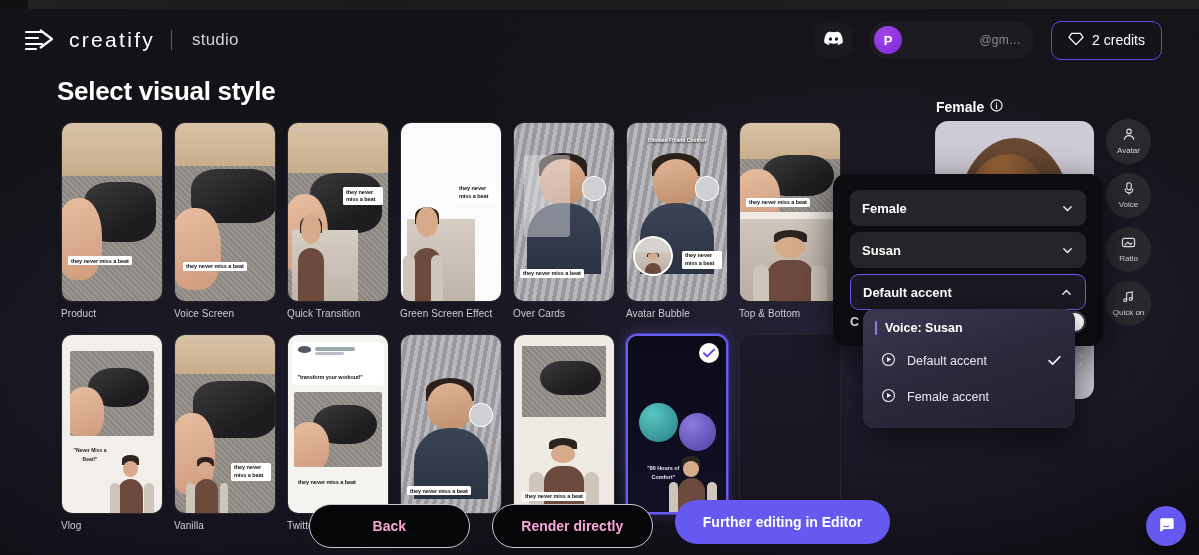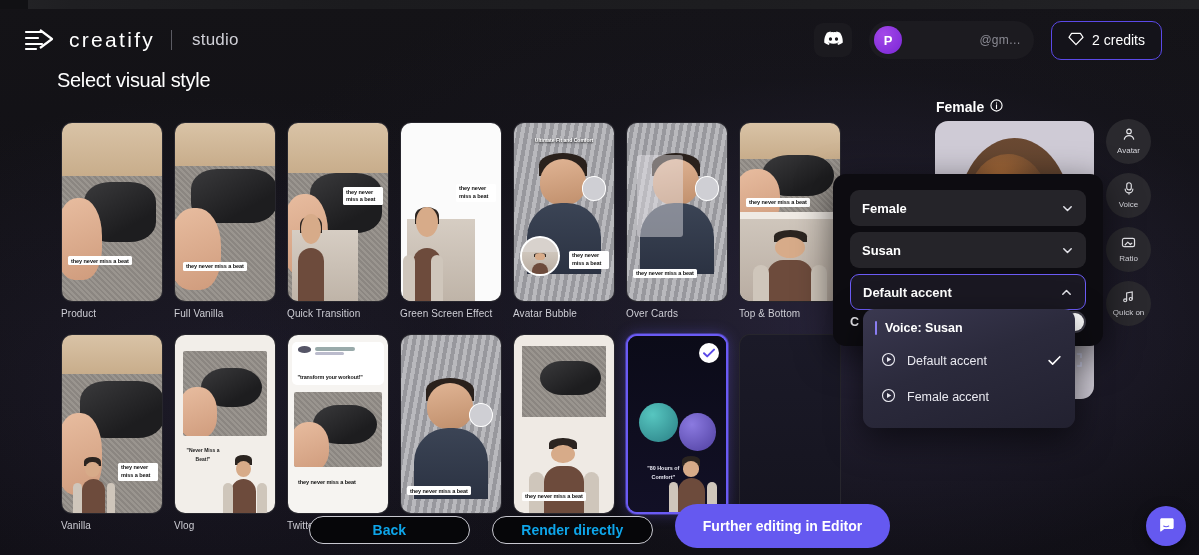--- a/index.html
+++ b/index.html
@@ -67,22 +67,22 @@
   }
   .credits-btn {
     height: 39px; border-radius: 10px; padding: 0 16px;
     border: 1px solid #5b49e8; background: #14131a;
     display: flex; align-items: center; gap: 8px;
     color: #fff; font-size: 14px; font-weight: 500;
   }
 
   
   .page-title {
-    position: absolute; left: 57px; top: 69px;
-    font-size: 20px; font-weight: 400; color: #fff; letter-spacing: -0.3px;
+    position: absolute; left: 57px; top: 76px;
+    font-size: 26px; font-weight: 700; color: #fff; letter-spacing: -0.3px;
   }
 
   
   .grid {
     position: absolute; left: 61px; top: 122px;
     display: grid;
     grid-template-columns: repeat(7, 102px);
     column-gap: 11px;
     row-gap: 15px;
   }
@@ -251,22 +251,22 @@
     padding: 0 14px 0 18px; color:#e9e9f0; font-size: 12.5px;
   }
   .pop-check { margin-left:auto; width:13px; height:13px; }
 
   
   .bottom-bar {
     position: absolute; left: 0; bottom: 7px; width: 1199px;
     display: flex; justify-content: center; align-items: center; gap: 22px;
   }
   .btn-outline {
-    height: 28px; border-radius: 23px; padding: 0 24px; min-width: 161px;
-    background: #060609; border: 1px solid #c8c8d0; color: #0ea5e9;
+    height: 44px; border-radius: 23px; padding: 0 24px; min-width: 161px;
+    background: #060609; border: 1px solid #c8c8d0; color: #f9a8d4;
     font-size: 14px; font-weight: 600;
     display: flex; align-items: center; justify-content: center; margin-top: 8px;
   }
   .btn-primary {
     height: 44px; border-radius: 23px; padding: 0 28px;
     background: #6559f0; color: #fff; font-size: 14px; font-weight: 600;
     display: flex; align-items: center; justify-content: center;
   }
 
   
@@ -343,21 +343,21 @@
     <div class="style-card">
       <div class="thumb">
         <div class="scene">
             <div class="wood" style="height:24%"></div>
             <div class="fabric" style="top:24%"></div>
           <div class="pod" style="width:86%;left:16%;top:26%;height:30%"></div>
           <div class="thumbfinger" style="top:48%;width:52%"></div>
           <div class="cap" style="left:8%;bottom:17%">they never miss a beat</div>
         </div>
       </div>
-      <div class="card-label">Full Vanilla</div>
+      <div class="card-label">Voice Screen</div>
     </div>
 
     <div class="style-card">
       <div class="thumb">
         <div class="scene">
             <div class="wood" style="height:28%"></div>
             <div class="fabric" style="top:28%"></div>
           <div class="pod" style="top:28%"></div>
             <div class="thumbfinger" style="top:40%"></div>
           <div class="woman" style="height:40%;left:4%;right:30%;background:linear-gradient(180deg,#d6cdc3,#bfb4a8)"></div>
@@ -377,20 +377,35 @@
           <div class="woman" style="height:46%;left:6%;right:26%;background:linear-gradient(180deg,#d6cdc3,#bfb4a8)"></div>
           <div class="woman-hair" style="left:14%;width:24%;bottom:43%"></div>
           <div class="woman-head" style="left:15%;width:22%;bottom:36%"></div>
           <div class="woman-torso" style="left:12%;width:28%"></div>
           <div class="woman-sleeve-l" style="left:2%;width:12%"></div>
           <div class="woman-sleeve-r" style="right:58%;width:12%"></div>
           <div class="cap cap2" style="right:5%;top:34%;color:#111;background:#fff">they never miss a beat</div>
         </div>
       </div>
       <div class="card-label">Green Screen Effect</div>
+    </div>
+
+    <div class="style-card">
+      <div class="thumb">
+        <div class="scene">
+            <div class="studio"></div>
+          <div class="man-hair"></div>
+            <div class="man-head"></div>
+            <div class="man-body"></div>
+          <div class="prod-bubble"></div>
+          <div style="position:absolute;left:10%;top:18%;width:46%;height:46%;background:rgba(230,228,232,.45);border-radius:3px"></div>
+          <div class="cap" style="left:6%;bottom:13%">they never miss a beat</div>
+        </div>
+      </div>
+      <div class="card-label">Over Cards</div>
     </div>
 
     <div class="style-card">
       <div class="thumb">
         <div class="scene">
             <div class="studio"></div>
           <div class="man-hair"></div>
             <div class="man-head"></div>
             <div class="man-body"></div>
           <div class="prod-bubble"></div>
@@ -403,53 +418,59 @@
           </div>
           <div class="cap cap2" style="right:5%;bottom:18%">they never miss a beat</div>
         </div>
       </div>
       <div class="card-label">Avatar Bubble</div>
     </div>
 
     <div class="style-card">
       <div class="thumb">
         <div class="scene">
-            <div class="studio"></div>
-          <div class="man-hair"></div>
-            <div class="man-head"></div>
-            <div class="man-body"></div>
-          <div class="prod-bubble"></div>
-          <div style="position:absolute;left:10%;top:18%;width:46%;height:46%;background:rgba(230,228,232,.45);border-radius:3px"></div>
-          <div class="cap" style="left:6%;bottom:13%">they never miss a beat</div>
-        </div>
-      </div>
-      <div class="card-label">Over Cards</div>
-    </div>
-
-    <div class="style-card">
-      <div class="thumb">
-        <div class="scene">
           <div class="split-top">
               <div class="wood" style="height:40%"></div>
               <div class="fabric" style="top:40%"></div>
             <div class="pod" style="top:36%;height:46%"></div>
               <div class="thumbfinger" style="top:52%;height:64%"></div>
             <div class="cap" style="left:6%;bottom:6%">they never miss a beat</div>
           </div>
           <div class="split-bot" style="background:#efeae4">
             <div class="woman" style="height:92%"></div>
             <div class="woman-hair" style="bottom:66%;height:14%"></div>
             <div class="woman-head" style="bottom:48%;height:24%"></div>
             <div class="woman-torso" style="height:46%"></div>
             <div class="woman-sleeve-l" style="height:40%"></div>
             <div class="woman-sleeve-r" style="height:40%"></div>
           </div>
         </div>
       </div>
       <div class="card-label">Top &amp; Bottom</div>
+    </div>
+
+    <div class="style-card">
+      <div class="thumb">
+        <div class="scene" style="background:#f2eee9">
+          <div style="position:absolute;left:8%;right:8%;top:9%;height:48%;overflow:hidden;border-radius:2px">
+            <div class="fabric" style="top:0"></div>
+              <div class="pod" style="top:20%;height:46%"></div>
+            <div class="thumbfinger" style="top:42%;height:60%"></div>
+          </div>
+          <div class="quote" style="left:5%;bottom:28%;width:46%;color:#222;font-size:5px">"Never Miss a Beat!"</div>
+          <div style="position:absolute;right:4%;bottom:0;width:52%;height:42%">
+            <div class="woman-hair" style="left:30%;width:34%;bottom:64%;height:13%"></div>
+            <div class="woman-head" style="left:32%;width:30%;bottom:48%;height:22%"></div>
+            <div class="woman-torso" style="left:24%;width:48%;height:46%"></div>
+            <div class="woman-sleeve-l" style="left:8%;width:18%;height:40%"></div>
+            <div class="woman-sleeve-r" style="right:8%;width:18%;height:40%"></div>
+          </div>
+        </div>
+      </div>
+      <div class="card-label">Vlog</div>
     </div>
 
     <div class="style-card">
       <div class="thumb">
         <div class="scene">
             <div class="wood" style="height:22%"></div>
             <div class="fabric" style="top:22%"></div>
           <div class="pod" style="top:26%;height:32%;width:84%;left:18%"></div>
           <div class="thumbfinger" style="top:44%"></div>
           <div style="position:absolute;left:8%;bottom:0;width:48%;height:40%">
@@ -460,41 +481,20 @@
             <div class="woman-sleeve-r" style="right:6%;width:18%;height:42%"></div>
           </div>
           <div class="cap cap2" style="right:4%;bottom:18%">they never miss a beat</div>
         </div>
       </div>
       <div class="card-label">Vanilla</div>
     </div>
 
     <div class="style-card">
       <div class="thumb">
-        <div class="scene" style="background:#f2eee9">
-          <div style="position:absolute;left:8%;right:8%;top:9%;height:48%;overflow:hidden;border-radius:2px">
-            <div class="fabric" style="top:0"></div>
-              <div class="pod" style="top:20%;height:46%"></div>
-            <div class="thumbfinger" style="top:42%;height:60%"></div>
-          </div>
-          <div class="quote" style="left:5%;bottom:28%;width:46%;color:#222;font-size:5px">"Never Miss a Beat!"</div>
-          <div style="position:absolute;right:4%;bottom:0;width:52%;height:42%">
-            <div class="woman-hair" style="left:30%;width:34%;bottom:64%;height:13%"></div>
-            <div class="woman-head" style="left:32%;width:30%;bottom:48%;height:22%"></div>
-            <div class="woman-torso" style="left:24%;width:48%;height:46%"></div>
-            <div class="woman-sleeve-l" style="left:8%;width:18%;height:40%"></div>
-            <div class="woman-sleeve-r" style="right:8%;width:18%;height:40%"></div>
-          </div>
-        </div>
-      </div>
-      <div class="card-label">Vlog</div>
-    </div>
-
-    <div class="style-card">
-      <div class="thumb">
         <div class="scene" style="background:#f6f4f1">
           <div class="tweetcard">
             <div style="position:absolute;left:6%;top:10%;width:15%;height:15%;border-radius:50%;background:#556"></div>
             <div style="position:absolute;left:25%;top:12%;width:44%;height:4px;background:#9aa;border-radius:2px"></div>
             <div style="position:absolute;left:25%;top:24%;width:32%;height:3px;background:#bbc;border-radius:2px"></div>
             <div class="cap" style="left:6%;bottom:12%;background:transparent;color:#111;font-size:5.4px;padding:0">"transform your workout!"</div>
           </div>
           <div style="position:absolute;left:6%;right:6%;top:32%;height:42%;overflow:hidden;border-radius:2px">
             <div class="fabric" style="top:0"></div>
               <div class="pod" style="top:18%;height:52%"></div>

